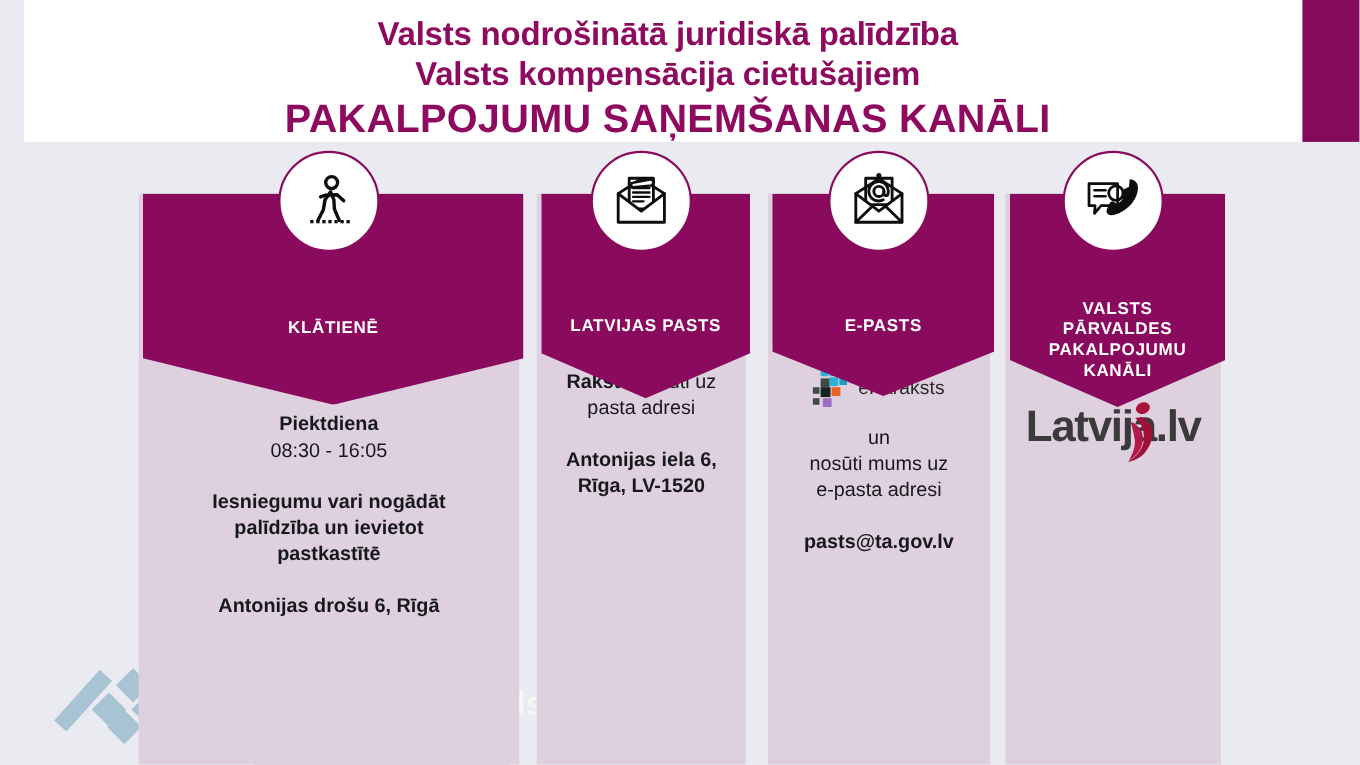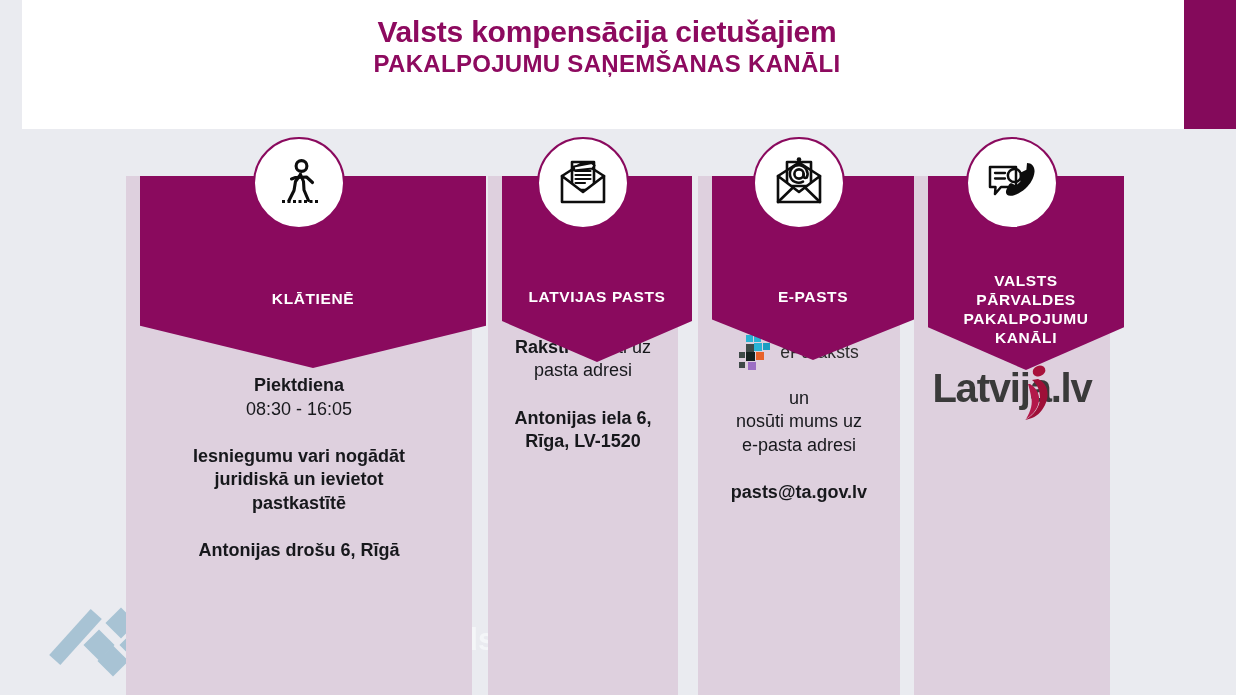--- a/index.html
+++ b/index.html
@@ -39,33 +39,33 @@
   }
   .title-accent{
     position:absolute;left:1184px;top:0;width:52px;height:129px;
     background:#840a5b;z-index:3;
   }
   .title-band .lines{
     position:absolute;left:0;right:0;top:14px;text-align:center;
     color:#8d0a5f;line-height:1.20;
   }
   .tl{font-weight:700;font-size:30px;letter-spacing:-0.2px;}
-  .tl3{font-size:24px;letter-spacing:.3px;}
+  .tl3{font-size:36px;letter-spacing:.3px;}
 
   
   .cols{position:absolute;left:0;top:129px;width:1236px;height:566px;z-index:2;}
   .col{position:absolute;top:0;}
   .col .body{
     position:absolute;left:0;top:47px;width:100%;
     background:#ded0de;
     text-align:center;
     color:#17181c;
   }
   .col .head{
-    position:absolute;left:14px;top:47px;width:100%;
+    position:absolute;left:4px;top:47px;width:100%;
     background:#8a0a5e;
     -webkit-clip-path:polygon(0 0,100% 0,100% 78%,50% 100%,0 78%);
     clip-path:polygon(0 0,100% 0,100% 78%,50% 100%,0 78%);
     display:flex;align-items:flex-start;justify-content:center;
     box-sizing:border-box;
   }
   .col .head .hlabel{
     color:#ffffff;font-weight:700;font-size:15.5px;letter-spacing:.6px;
     line-height:1.22;text-align:center;width:100%;
   }
@@ -105,41 +105,42 @@
       <i style="left:26px;top:26px;"></i>
       <i style="left:48px;top:4px;"></i>
       <i style="left:62px;top:26px;"></i>
       <i style="left:40px;top:42px;"></i>
     </div>
     <div class="wm-text">Augšdaugavas novads</div>
   </div>
 
   <div class="title-band">
     <div class="lines">
+      <div class="tl">Valsts nodrošinātā juridiskā palīdzība</div>
       <div class="tl">Valsts kompensācija cietušajiem</div>
       <div class="tl tl3">PAKALPOJUMU SAŅEMŠANAS KANĀLI</div>
     </div>
   </div>
   <div class="title-accent"></div>
 
   <div class="cols">
 
     <div class="col" style="left:126px;width:346px;height:566px;">
       <div class="body" style="height:519px;padding-top:88px;">
         <div class="txt" style="padding:0 26px;">
           <div class="b">Raiņa bulvārī 15, Rīgā:</div>
           <div class="sp"></div>
           <div class="b">Pirmdiena - Ceturtdiena</div>
           <div>08:30 - 17:00</div>
           <div class="sp-l"></div>
           <div class="b">Piektdiena</div>
           <div>08:30 - 16:05</div>
           <div class="sp-l"></div>
           <div class="b">Iesniegumu vari nogādāt</div>
-          <div class="b">juridiskā un ievietot</div>
+          <div class="b">palīdzība un ievietot</div>
           <div class="b">pastkastītē</div>
           <div class="sp-l"></div>
           <div class="b">Antonijas drošu 6, Rīgā</div>
         </div>
       </div>
       <div class="head" style="height:192px;padding-top:114px;">
         <div class="hlabel">KLĀTIENĒ</div>
       </div>
       <div class="badge">
         <svg width="58" height="58" viewBox="0 0 58 58" aria-hidden="true">

